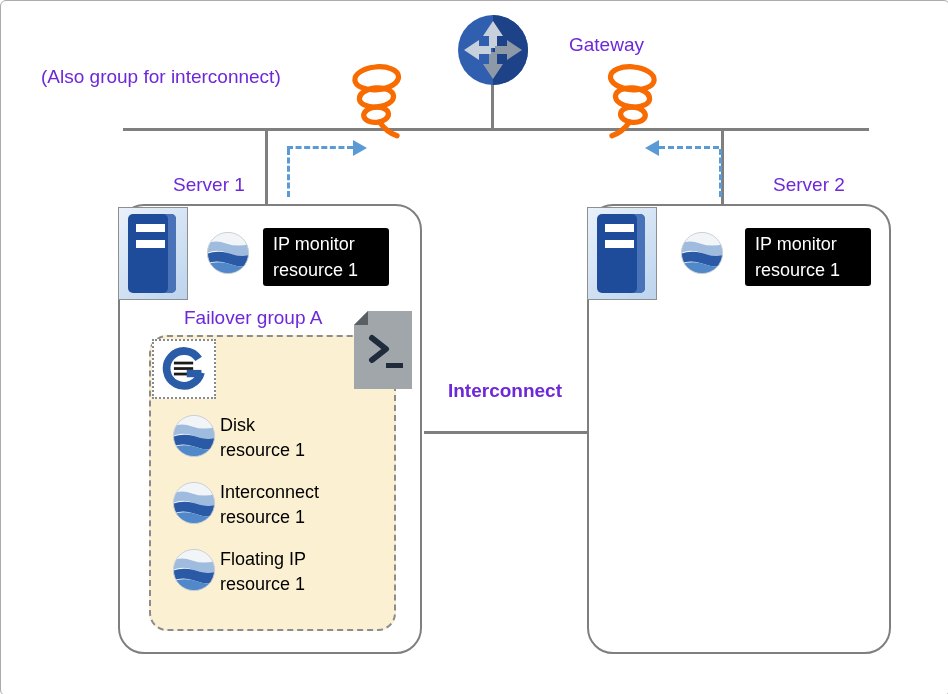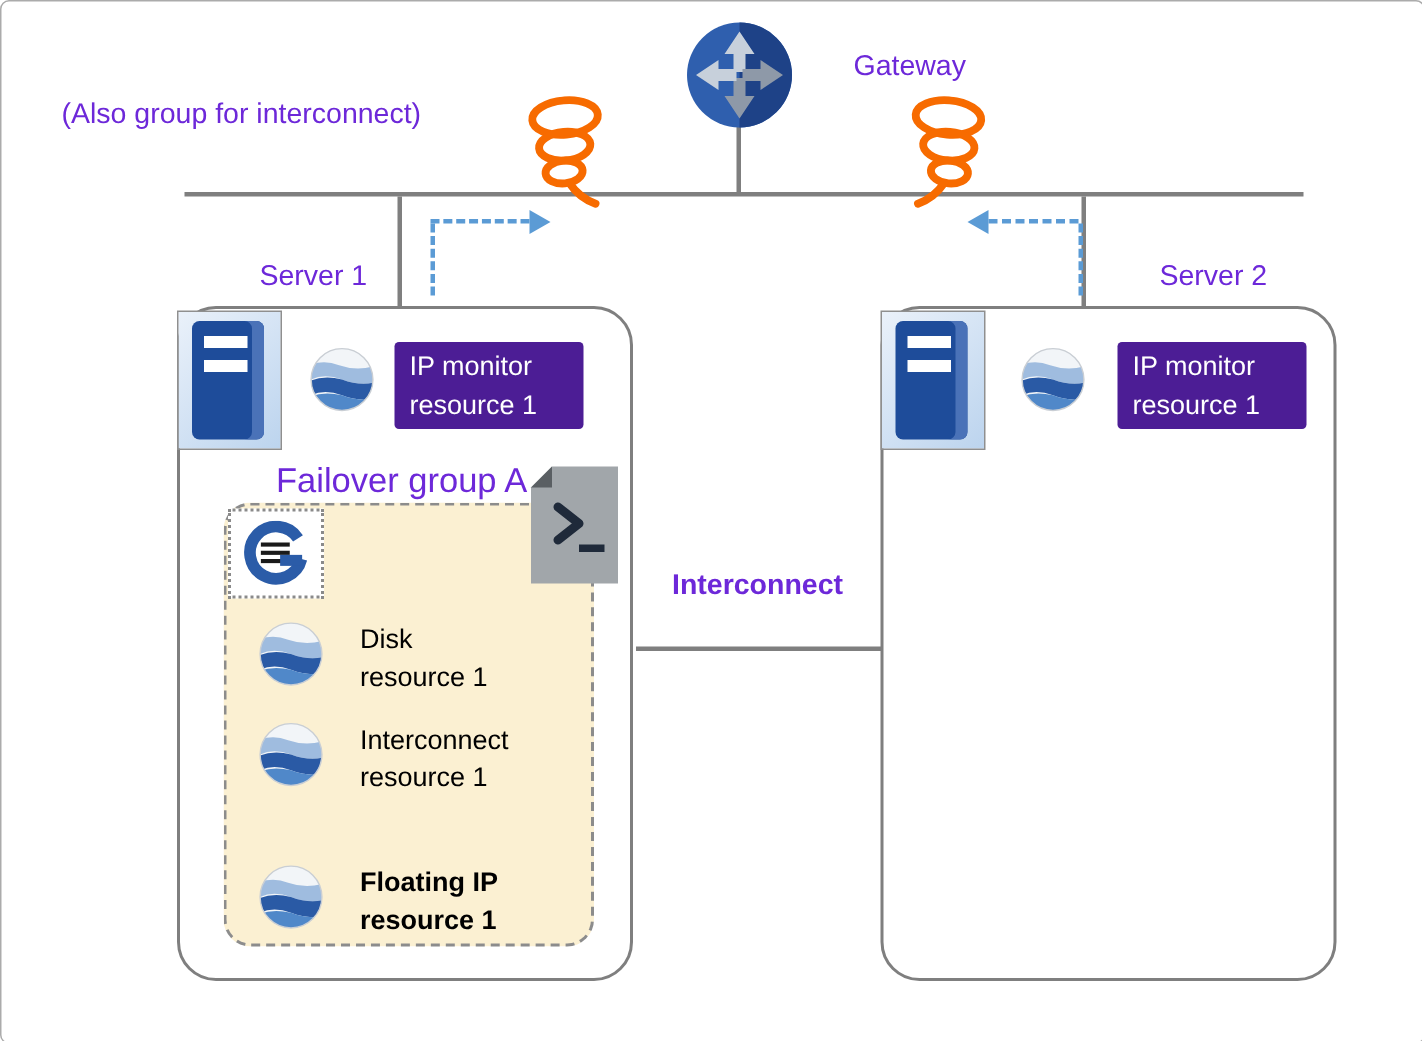--- a/index.html
+++ b/index.html
@@ -10,23 +10,23 @@
   .label{position:absolute;font-size:19px;white-space:nowrap;color:#6d28d9;}
   .two-line div{line-height:27px;}
   .server-box{position:absolute;width:300px;height:446px;background:#fff;border:2px solid #7F7F7F;border-radius:26px;}
   .failover-box{position:absolute;left:148px;top:334px;width:243px;height:292px;background:#FBF0D2;
                 border:2px dashed #8C8C8C;border-radius:18px;}
   .server-icon{position:absolute;width:70px;height:93px;background:linear-gradient(135deg,#EAF1FA,#BCD4EE);
                border:1px solid #8F8F8F;box-sizing:border-box;}
   .tower{position:absolute;left:9px;top:6px;width:48px;height:79px;background:#1E4C9A;border-radius:5px;
          box-shadow:inset -8px 0 0 #4A72B8;}
   .bar{position:absolute;left:8px;width:29px;height:8px;background:#fff;}
-  .badge{position:absolute;width:112px;background:#4c1d95;border-radius:3px;color:#fff;font-size:18px;
+  .badge{position:absolute;width:112px;background:#000000;border-radius:3px;color:#fff;font-size:18px;
          line-height:26px;padding:3px 4px 3px 10px;}
-  .res-row{position:absolute;left:170px;display:flex;align-items:center;gap:23px;}
+  .res-row{position:absolute;left:170px;display:flex;align-items:center;gap:3px;}
   .res-text{font-size:18px;line-height:25px;color:#000;}
   .dash-v{position:absolute;border-left:3px dashed #5B9BD5;}
   .dash-h{position:absolute;border-top:3px dashed #5B9BD5;}
   .ah-right{position:absolute;width:0;height:0;border-top:8px solid transparent;border-bottom:8px solid transparent;
             border-left:14px solid #5B9BD5;}
   .ah-left{position:absolute;width:0;height:0;border-top:8px solid transparent;border-bottom:8px solid transparent;
            border-right:14px solid #5B9BD5;}
   .group-icon-frame{position:absolute;left:151px;top:338px;width:60px;height:56px;background:#fff;
                     border:2px dotted #8A8A8A;display:flex;align-items:center;justify-content:center;z-index:4;}
   .script-icon{position:absolute;left:352px;top:309px;z-index:5;}
@@ -148,21 +148,21 @@
   <div class="iconbox" style="left:678px;top:229px;">
     <svg viewBox="0 0 48 48" width="46" height="46">
         <use href="#globe"></use>
       </svg>
   </div>
   <div class="badge" style="left:744px;top:227px;">
     <div>IP monitor</div>
     <div>resource 1</div>
   </div>
 
-  <div class="label" style="left:183px;top:306px;font-size:23px;">Failover group A</div>
+  <div class="label" style="left:183px;top:306px;font-size:19px;">Failover group A</div>
   <div class="failover-box"></div>
 
   <div class="group-icon-frame">
     <svg viewBox="0 0 48 48" width="44" height="44">
         <use href="#gicon"></use>
       </svg>
   </div>
 
   <div class="script-icon">
     <svg viewBox="0 0 60 80" width="60" height="80">
@@ -188,21 +188,21 @@
     <span>
       <svg viewBox="0 0 48 48" width="46" height="46">
           <use href="#globe"></use>
         </svg>
     </span>
     <div class="res-text">
       <div>Interconnect</div>
       <div>resource 1</div>
     </div>
   </div>
-  <div class="res-row" style="top:574px;font-weight:bold;">
+  <div class="res-row" style="top:546px;">
     <span>
       <svg viewBox="0 0 48 48" width="46" height="46">
           <use href="#globe"></use>
         </svg>
     </span>
     <div class="res-text">
       <div>Floating IP</div>
       <div>resource 1</div>
     </div>
   </div>

